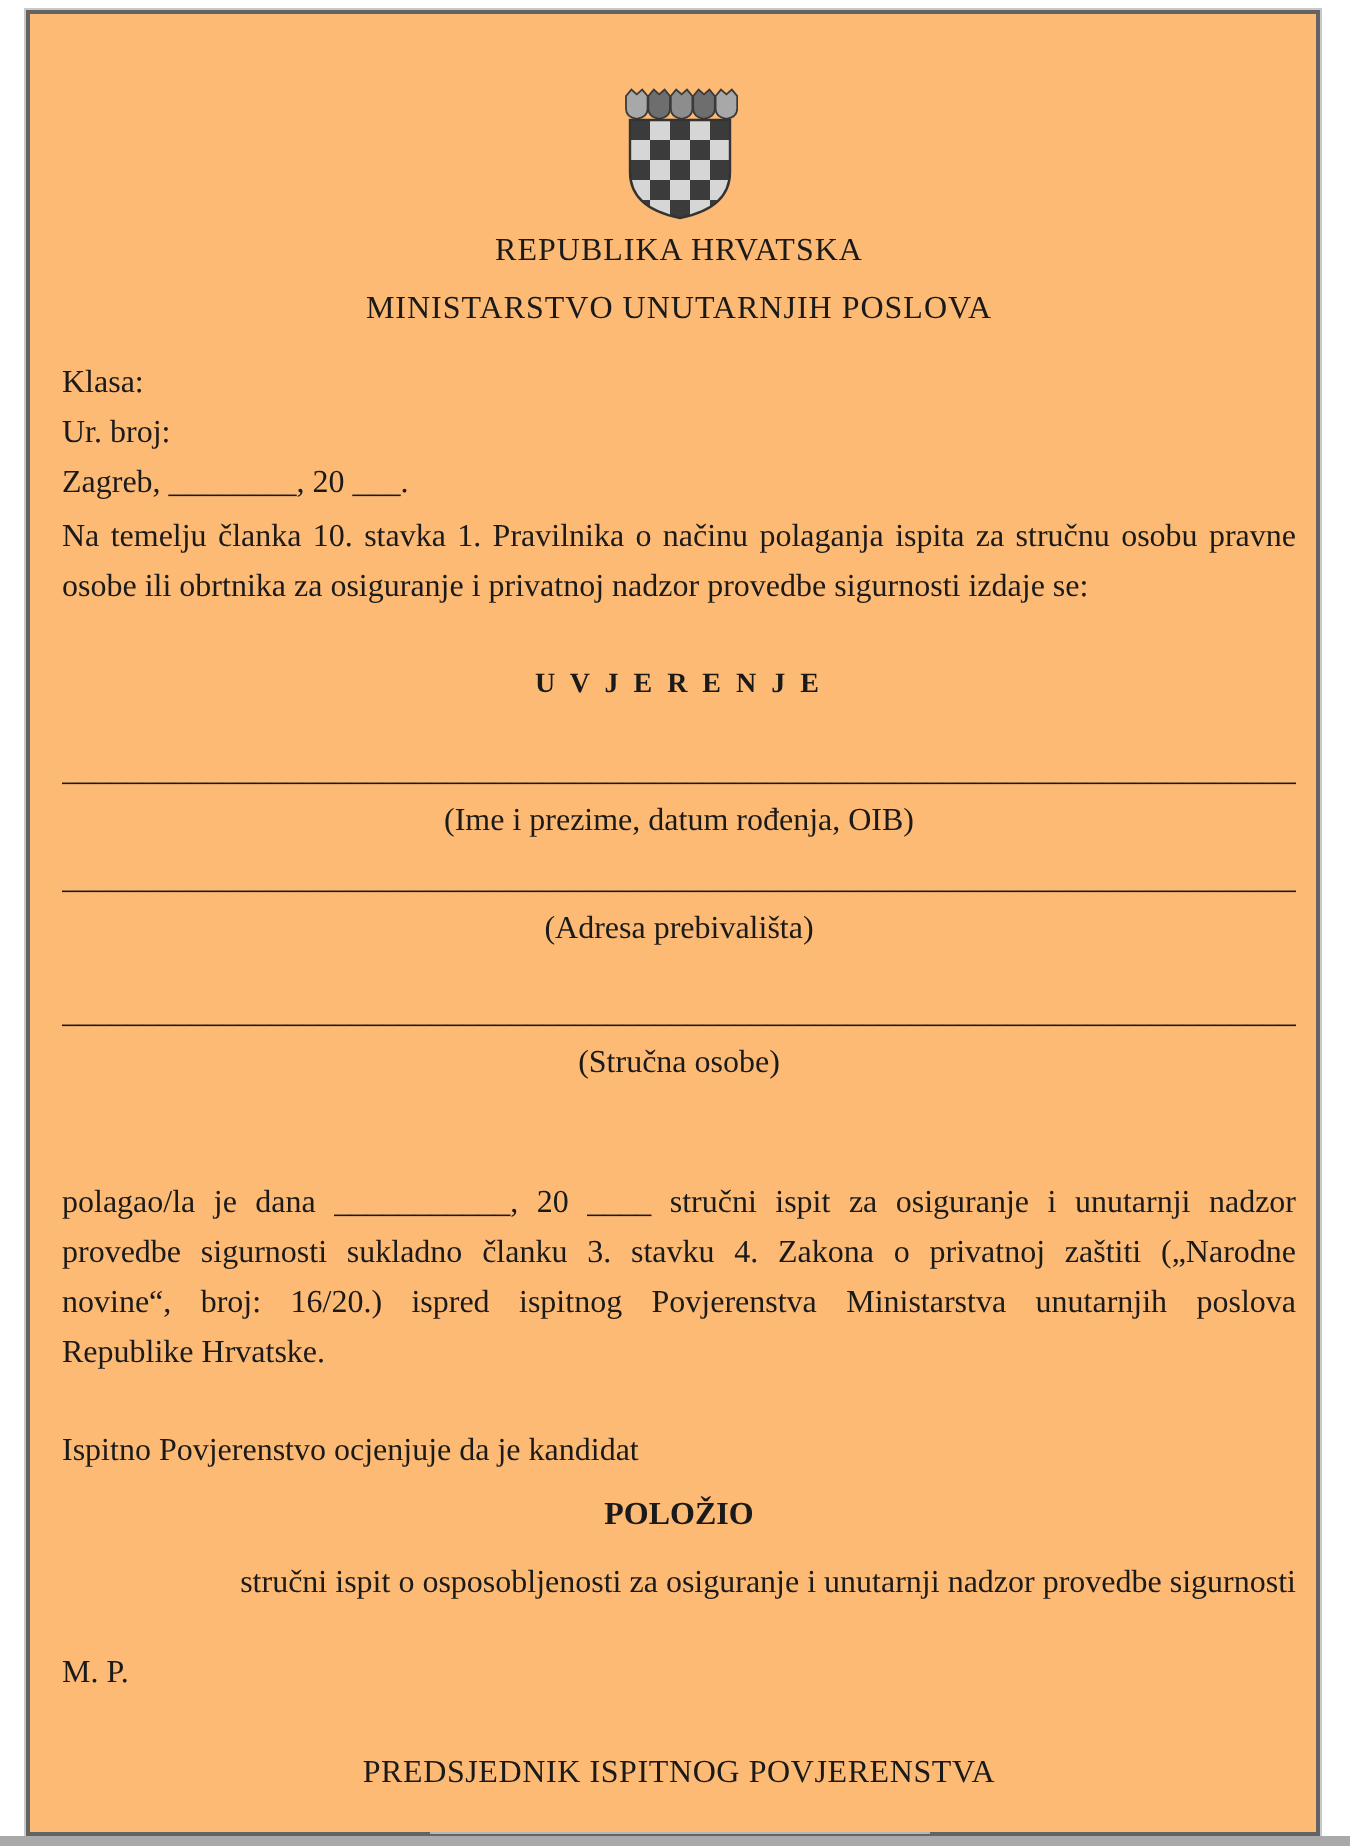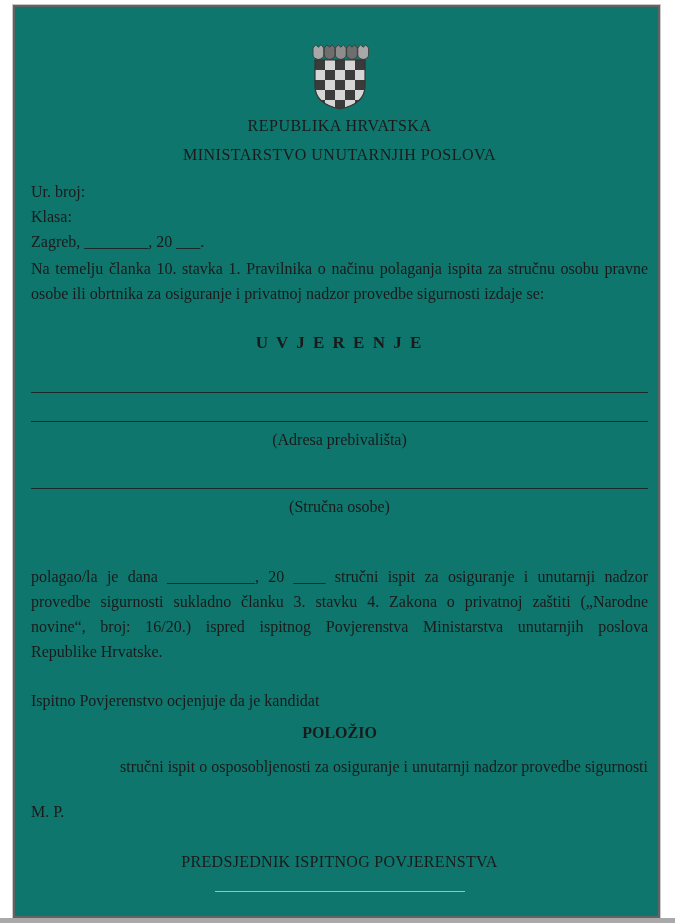--- a/index.html
+++ b/index.html
@@ -14,21 +14,21 @@
   }
   .page {
     position: absolute;
     left: 13px;
     top: 5px;
     width: 647px;
     height: 913px;
     box-sizing: border-box;
     border: 2px solid #636363;
     box-shadow: 0 0 0 1px #c9c9c9;
-    background: #0f766e;
+    background: #fdba74;
   }
   .content {
     padding: 0 10px 0 16px;
     font-size: 16px;
     line-height: 25px;
   }
   .coat {
     width: 58px;
     height: 66px;
     margin: 37px auto 6px auto;
@@ -47,21 +47,21 @@
     text-align: justify;
     text-align-last: justify;
     line-height: 25px;
     white-space: normal;
   }
   .lline { text-align: left; line-height: 25px; }
   .doc-title {
     margin-top: 26px;
     text-align: center;
     font-weight: bold;
-    font-size: 17px;
+    font-size: 14px;
     letter-spacing: 2px;
     line-height: 22px;
   }
   .blank-line {
     white-space: nowrap;
     overflow: hidden;
     line-height: 25px;
     letter-spacing: 0;
   }
   .blank-line.first { margin-top: 19px; }
@@ -127,33 +127,34 @@
           <rect x="44" y="56" width="10" height="10" fill="#3b3b3b"></rect>
         </g>
         <path d="M4,16 H54 V42 Q54,60 29,65 Q4,60 4,42 Z" fill="none" stroke="#333333" stroke-width="1.2"></path>
       </svg>
     </div>
 
     <div class="h-line">REPUBLIKA HRVATSKA</div>
     <div class="h-line second">MINISTARSTVO UNUTARNJIH POSLOVA</div>
 
     <div class="meta-block">
+      <div>Klasa:</div>
       <div>Ur. broj:</div>
-      <div>Klasa:</div>
       <div>Zagreb, ________, 20 ___.</div>
     </div>
 
     <div class="intro">
       <div class="jline">Na temelju članka 10. stavka 1. Pravilnika o načinu polaganja ispita za stručnu osobu pravne</div>
       <div class="lline">osobe ili obrtnika za osiguranje i privatnoj nadzor provedbe sigurnosti izdaje se:</div>
     </div>
 
     <div class="doc-title">U V J E R E N J E</div>
 
     <div class="blank-line first">______________________________________________________________________________</div>
+    <div class="caption">(Ime i prezime, datum rođenja, OIB)</div>
 
     <div class="blank-line second">______________________________________________________________________________</div>
     <div class="caption">(Adresa prebivališta)</div>
 
     <div class="blank-line third">______________________________________________________________________________</div>
     <div class="caption">(Stručna osobe)</div>
 
     <div class="body-par">
       <div class="jline">polagao/la je dana ___________, 20 ____ stručni ispit za osiguranje i unutarnji nadzor</div>
       <div class="jline">provedbe sigurnosti sukladno članku 3. stavku 4. Zakona o privatnoj zaštiti („Narodne</div>

